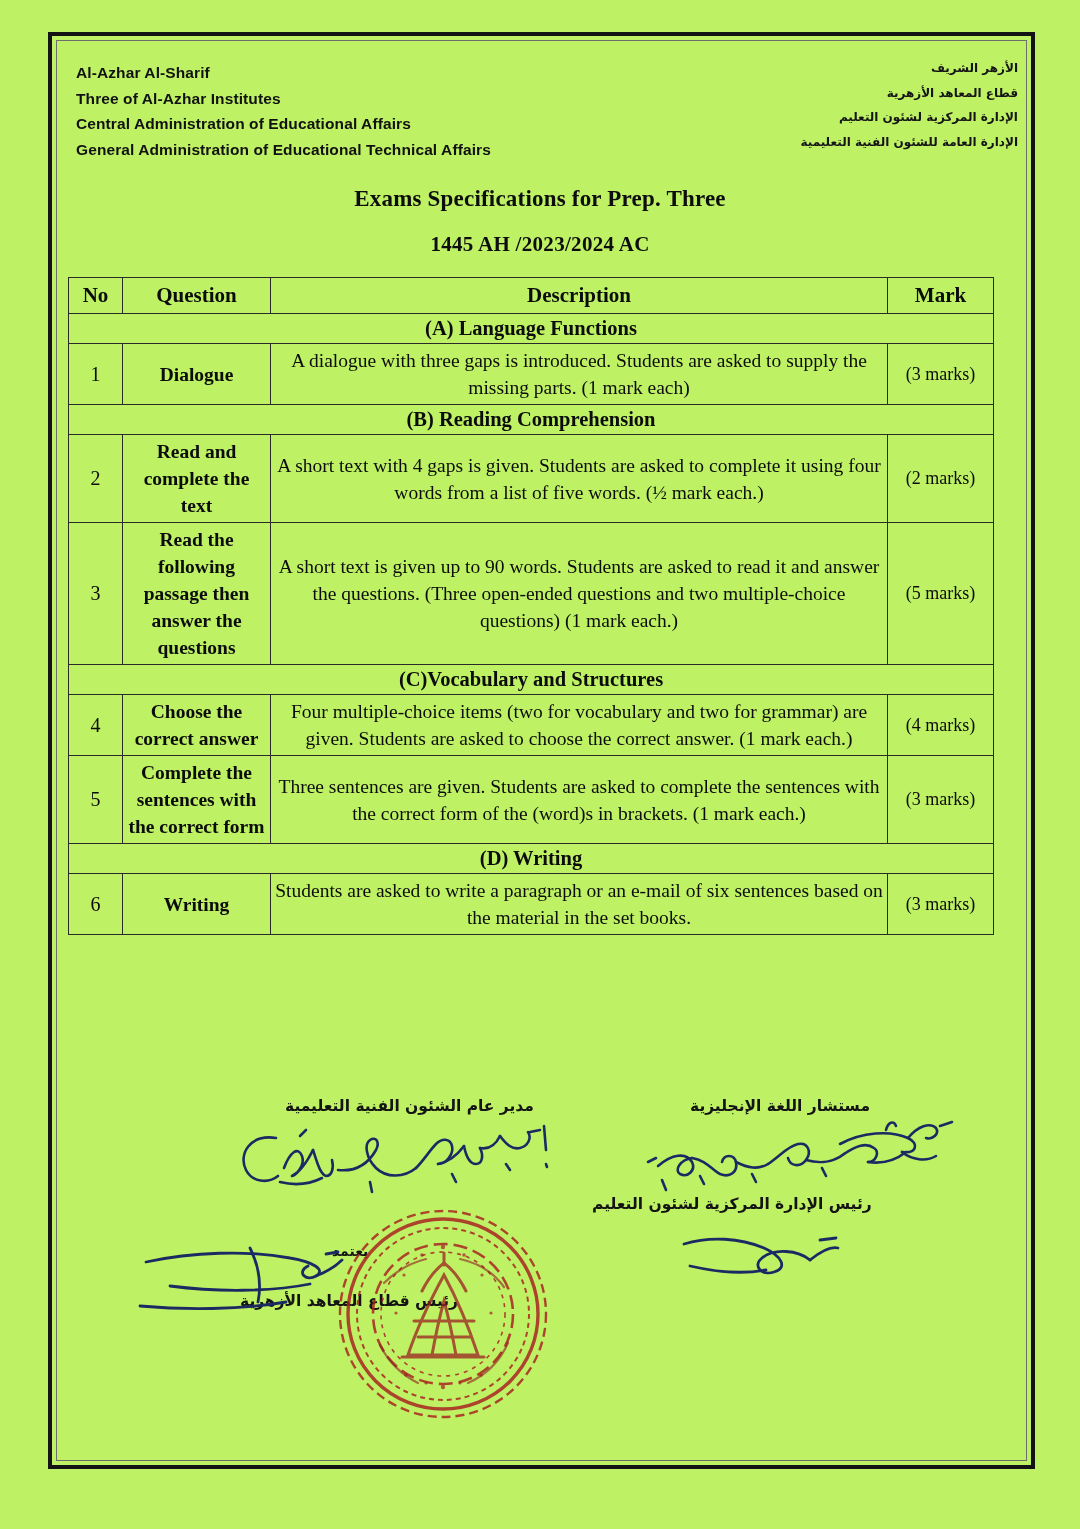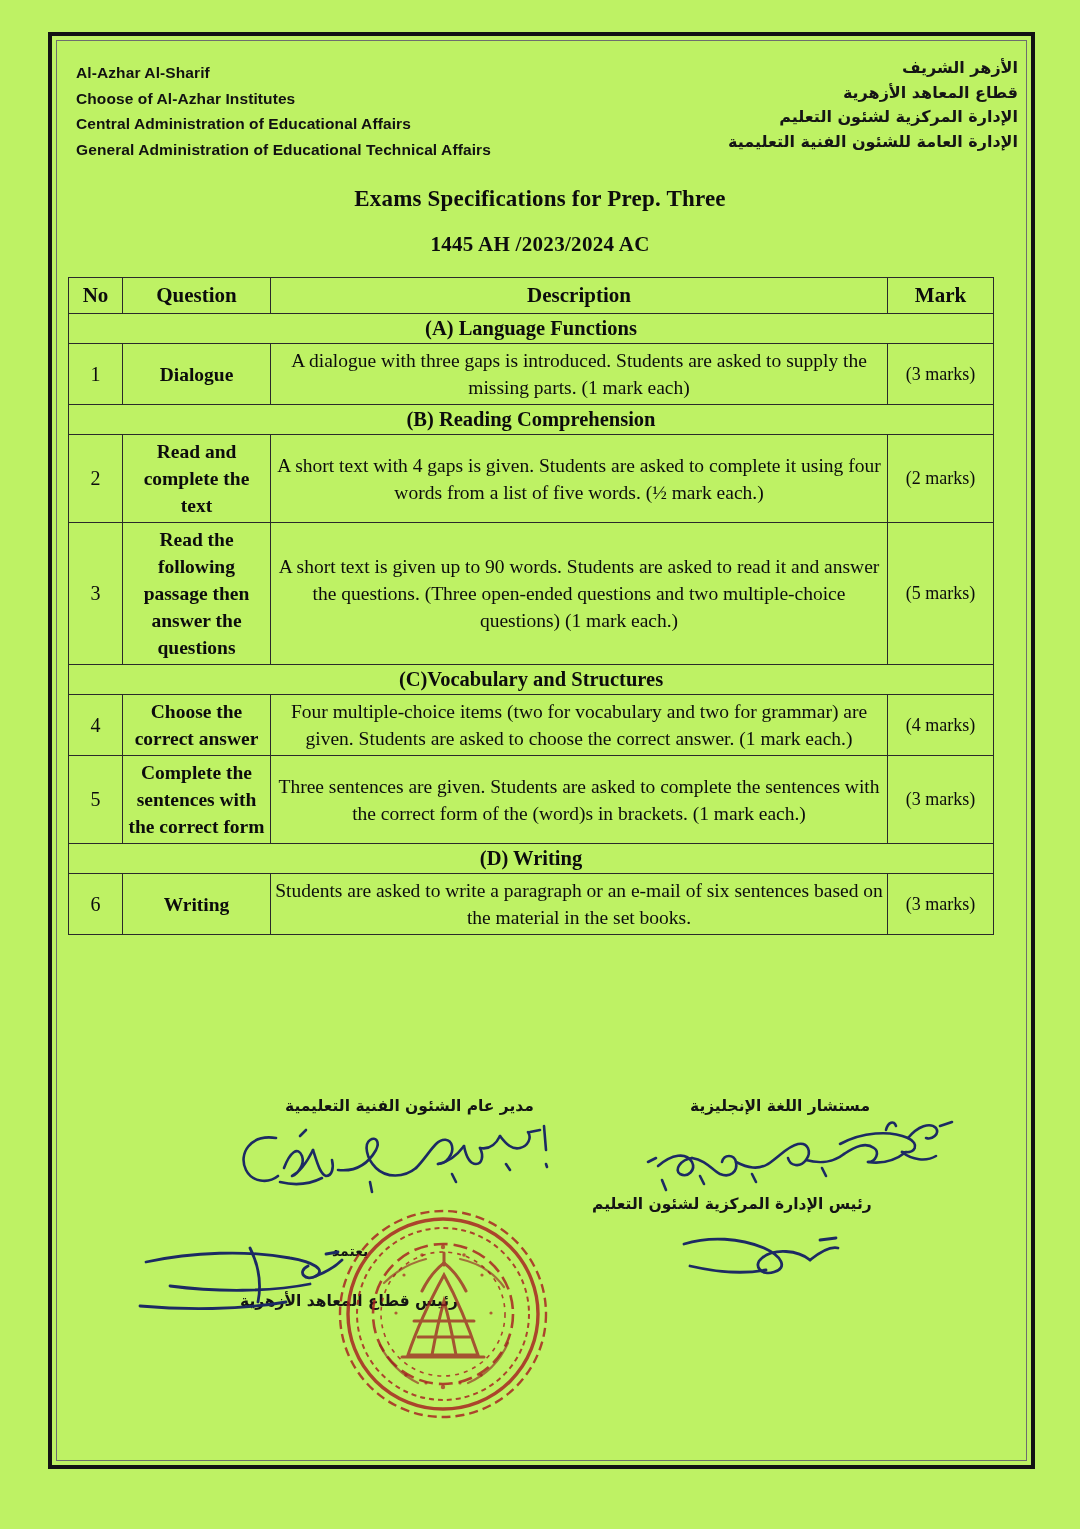--- a/index.html
+++ b/index.html
@@ -49,21 +49,21 @@
   }
   .hdr-ar {
     position: absolute;
     right: 62px;
     top: 56px;
     width: 420px;
     text-align: right;
     direction: rtl;
     font-family: "DejaVu Sans", sans-serif;
     font-weight: bold;
-    font-size: 16px;
+    font-size: 12px;
     line-height: 24.5px;
     color: #151515;
   }
   .doc-title {
     position: absolute;
     left: 0;
     top: 186px;
     width: 1080px;
     text-align: center;
     font-weight: bold;
@@ -160,21 +160,21 @@
 </head>
 <body>
 
 <div id="page">
 
   <div id="frame-outer"></div>
   <div id="frame-inner"></div>
 
   <div class="hdr-en">
     <div>Al-Azhar Al-Sharif</div>
-    <div>Choose of Al-Azhar Institutes</div>
+    <div>Three of Al-Azhar Institutes</div>
     <div>Central Administration of Educational Affairs</div>
     <div>General Administration of Educational Technical Affairs</div>
   </div>
 
   <div class="hdr-ar">
     <div>الأزهر الشريف</div>
     <div>قطاع المعاهد الأزهرية</div>
     <div>الإدارة المركزية لشئون التعليم</div>
     <div>الإدارة العامة للشئون الفنية التعليمية</div>
   </div>

